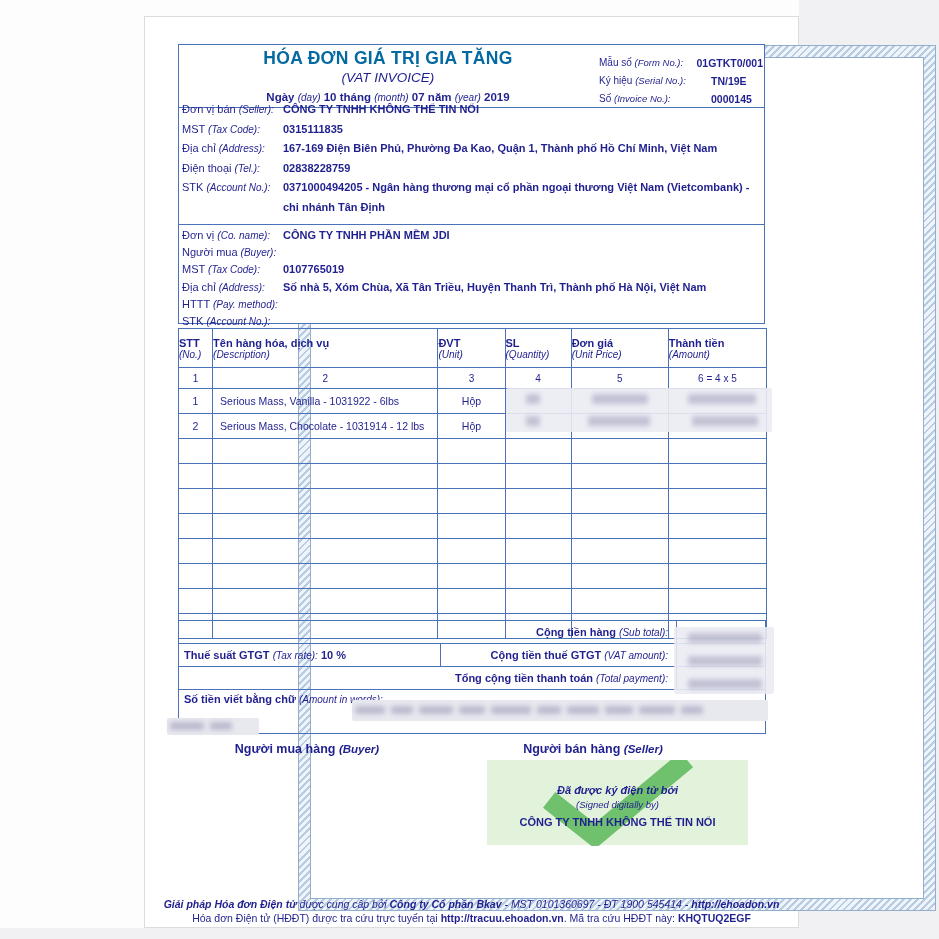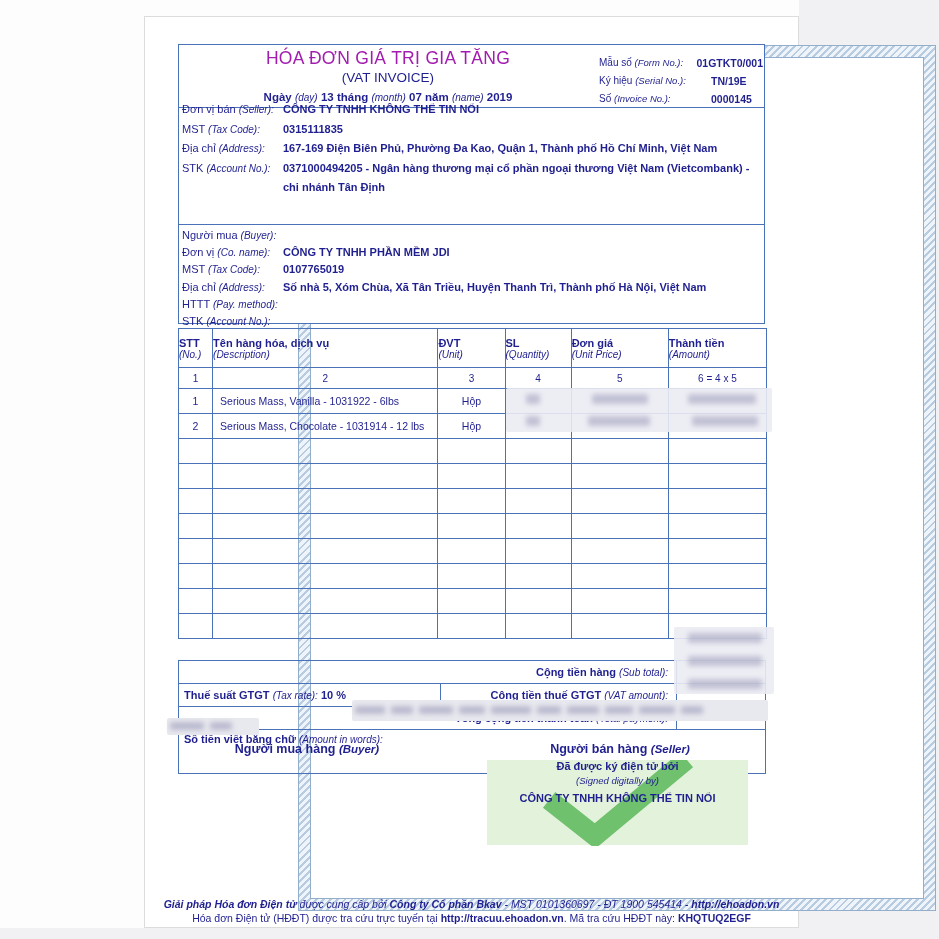--- a/index.html
+++ b/index.html
@@ -15,22 +15,22 @@
          background:repeating-linear-gradient(135deg,#b7cce0 0 2px,#eef4fa 2px 5px);}
   .chain-inner{position:absolute;left:11px;top:11px;right:11px;bottom:11px;background:#fff;
          border:1px solid #93aecb;}
   
   .ibox{position:absolute;left:178px;width:587px;background:#fff;border:1px solid #4a72b8;box-sizing:border-box;}
   .box-header{top:44px;height:64px;}
   .box-seller{top:107px;height:118px;}
   .box-buyer{top:224px;height:100px;}
   
   .title-wrap{position:absolute;left:188px;top:49px;width:400px;text-align:center;}
-  .doc-title{font-size:17.5px;font-weight:normal;color:#a21caf;letter-spacing:.3px;line-height:19px;}
-  .doc-sub{font-size:13.5px;line-height:15px;margin-top:2px;}
+  .doc-title{font-size:17.5px;font-weight:bold;color:#0369a1;letter-spacing:.3px;line-height:19px;}
+  .doc-sub{font-size:13.5px;font-style:italic;line-height:15px;margin-top:2px;}
   .doc-date{font-size:11.5px;margin-top:6px;font-weight:bold;}
   .doc-date i{font-weight:normal;font-size:10px;}
   .meta{position:absolute;left:583px;top:54px;width:180px;font-size:10px;}
   .meta-row{display:flex;line-height:18px;padding-left:16px;}
   .meta-lab{width:112px;}
   .meta-lab i{font-size:9.5px;}
   .meta-val{font-weight:bold;font-size:10.5px;}
   
   .frows{position:absolute;left:182px;width:579px;font-size:11px;}
   .frows-seller{top:100px;line-height:19.5px;}
@@ -44,44 +44,44 @@
   .goods{position:absolute;left:178px;top:328px;width:589px;}
   .goods td,.goods th{border:1px solid #4a72b8;padding:0;overflow:hidden;}
   .th-vi{font-size:11px;font-weight:bold;}
   .th-en{font-size:10px;font-style:italic;font-weight:normal;}
   .row-head th{height:38px;text-align:left;vertical-align:middle;}
   .row-num td{height:20px;font-size:10px;text-align:center;}
   .row-item td{height:24px;font-size:10.5px;}
   .row-empty td{height:24px;}
   .c-center{text-align:center;}
   .c-desc{padding-left:7px !important;margin-left:12px;}
-  .totals{position:absolute;left:178px;top:660px;width:490px;}
+  .totals{position:absolute;left:178px;top:620px;width:490px;}
   .totals td{border:1px solid #4a72b8;font-size:11px;}
   .t-row{height:23px;}
   .t-lab{text-align:right;padding-right:8px;font-weight:bold;}
   .t-lab i{font-weight:normal;font-size:10px;}
   .t-left{padding-left:5px;font-weight:bold;}
   .t-left i{font-weight:normal;font-size:10px;}
   .t-amount{width:89px;}
   .t-words{height:40px;vertical-align:top;padding:3px 0 0 5px;font-weight:bold;}
   .t-words i{font-weight:normal;font-size:10px;}
   
   .blurpanel{position:absolute;background:rgba(235,235,243,.9);border-radius:2px;z-index:5;}
   .blob{position:absolute;background:#9e9ebc;filter:blur(2.5px);opacity:.55;border-radius:2px;}
   .wblob{display:inline-block;height:8px;background:#9e9ebc;filter:blur(2.5px);opacity:.6;
          border-radius:2px;margin:6px 3px 0 3px;vertical-align:top;}
   
   .sig{position:absolute;top:742px;width:230px;text-align:center;font-size:12.5px;font-weight:bold;}
   .sig i{font-weight:bold;font-size:11.5px;}
   .sig-buyer{left:192px;}
-  .sig-seller{left:505px;}
+  .sig-seller{left:478px;}
   .green-box{position:absolute;left:487px;top:760px;width:261px;height:85px;background:#e3f2db;}
   .green-box svg{position:absolute;left:42px;top:0;opacity:.8;}
   .gb-text{position:relative;z-index:2;text-align:center;}
-  .gb-l1{font-size:11px;font-weight:bold;margin-top:0;}
+  .gb-l1{font-size:11px;font-weight:bold;margin-top:24px;font-style:italic;}
   .gb-l2{font-size:9.5px;font-style:italic;margin-top:3px;}
   .gb-company{font-size:11px;font-weight:bold;max-width:205px;margin:6px auto 0;line-height:13px;}
   
   .note{position:absolute;left:178px;top:866px;width:587px;text-align:center;
         font-size:10.5px;font-style:italic;}
   .fline{position:absolute;left:144px;width:655px;text-align:center;font-size:10.5px;line-height:13px;}
   .f1{top:898px;font-style:italic;}
   .f2{top:912px;}
   .b{font-weight:bold;}
 </style>
@@ -97,21 +97,21 @@
     </div>
   </div>
 
   <div class="ibox box-header"></div>
   <div class="ibox box-seller"></div>
   <div class="ibox box-buyer"></div>
 
   <div class="title-wrap">
     <div class="doc-title">HÓA ĐƠN GIÁ TRỊ GIA TĂNG</div>
     <div class="doc-sub">(VAT INVOICE)</div>
-    <div class="doc-date"><span>Ngày</span> <i>(day)</i> <span>13</span> <span>tháng</span> <i>(month)</i> <span>07</span> <span>năm</span> <i>(name)</i> <span>2019</span></div>
+    <div class="doc-date"><span>Ngày</span> <i>(day)</i> <span>10</span> <span>tháng</span> <i>(month)</i> <span>07</span> <span>năm</span> <i>(year)</i> <span>2019</span></div>
   </div>
 
   <div class="meta">
     <div class="meta-row">
       <span class="meta-lab"><span>Mẫu số</span> <i>(Form No.):</i></span>
       <span class="meta-val">01GTKT0/001</span>
     </div>
     <div class="meta-row">
       <span class="meta-lab"><span>Ký hiệu</span> <i>(Serial No.):</i></span>
       <span class="meta-val">TN/19E</span>
@@ -129,33 +129,37 @@
     </div>
     <div class="frow">
       <span class="flab"><span>MST</span> <i>(Tax Code):</i></span>
       <span class="fval">0315111835</span>
     </div>
     <div class="frow">
       <span class="flab"><span>Địa chỉ</span> <i>(Address):</i></span>
       <span class="fval">167-169 Điện Biên Phủ, Phường Đa Kao, Quận 1, Thành phố Hồ Chí Minh, Việt Nam</span>
     </div>
     <div class="frow">
+      <span class="flab"><span>Điện thoại</span> <i>(Tel.):</i></span>
+      <span class="fval">02838228759</span>
+    </div>
+    <div class="frow">
       <span class="flab"><span>STK</span> <i>(Account No.):</i></span>
       <span class="fval">0371000494205 - Ngân hàng thương mại cổ phần ngoại thương Việt Nam (Vietcombank) - chi nhánh Tân Định</span>
     </div>
   </div>
 
   <div class="frows frows-buyer">
     <div class="frow">
+      <span class="flab"><span>Đơn vị</span> <i>(Co. name):</i></span>
+      <span class="fval">CÔNG TY TNHH PHẦN MỀM JDI</span>
+    </div>
+    <div class="frow">
       <span class="flab"><span>Người mua</span> <i>(Buyer):</i></span>
       <span class="fval"></span>
-    </div>
-    <div class="frow">
-      <span class="flab"><span>Đơn vị</span> <i>(Co. name):</i></span>
-      <span class="fval">CÔNG TY TNHH PHẦN MỀM JDI</span>
     </div>
     <div class="frow">
       <span class="flab"><span>MST</span> <i>(Tax Code):</i></span>
       <span class="fval">0107765019</span>
     </div>
     <div class="frow">
       <span class="flab"><span>Địa chỉ</span> <i>(Address):</i></span>
       <span class="fval">Số nhà 5, Xóm Chùa, Xã Tân Triều, Huyện Thanh Trì, Thành phố Hà Nội, Việt Nam</span>
     </div>
     <div class="frow">

